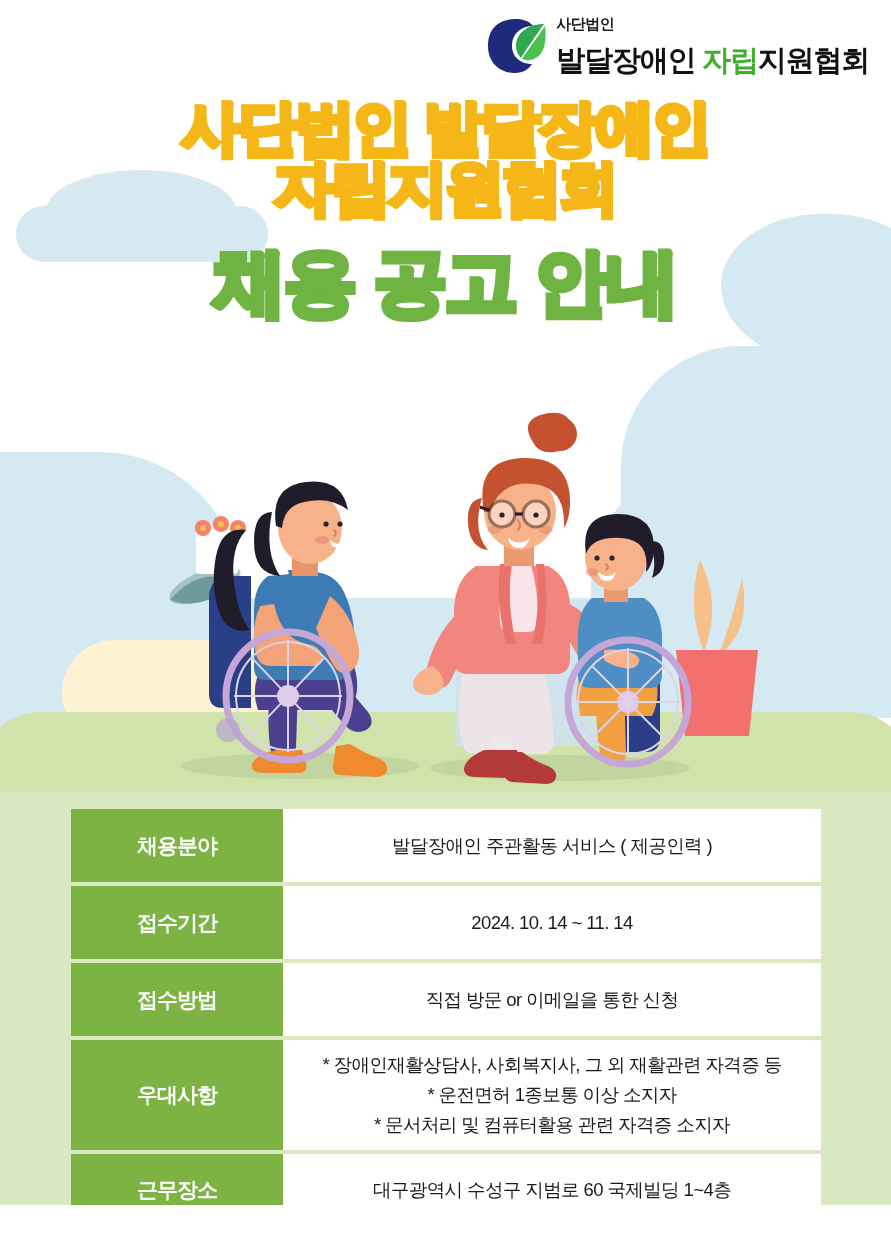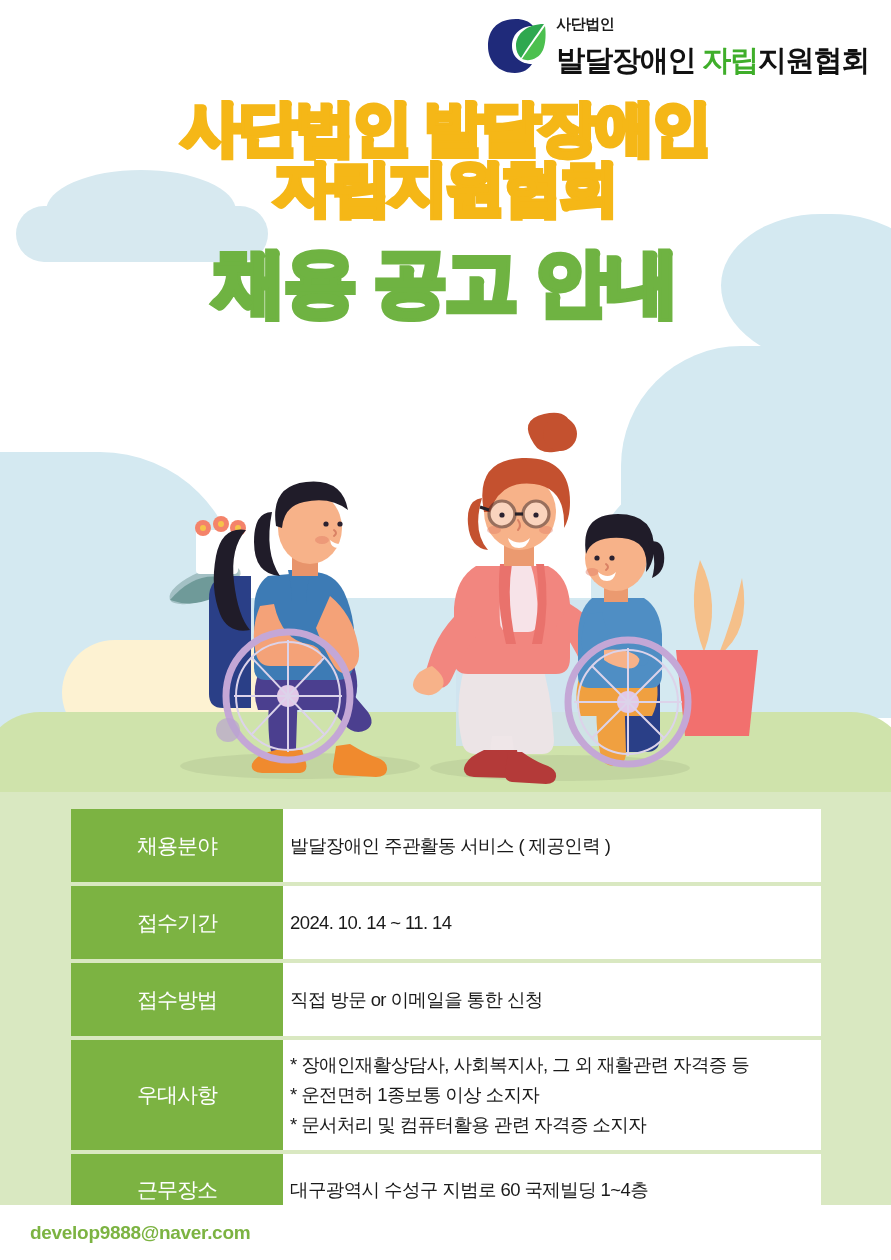--- a/index.html
+++ b/index.html
@@ -41,26 +41,26 @@
   .illus{position:absolute;left:0;top:400px;width:891px;height:420px;z-index:4;}
 
   
   .green-panel{position:absolute;left:0;top:792px;width:891px;height:413px;background:#d9e8c1;z-index:5;}
 
   
   .info-table{position:absolute;left:71px;top:805px;width:750px;z-index:7;border-collapse:separate;border-spacing:0 4px;}
   .info-table td{vertical-align:middle;}
   .lbl{
     width:212px;background:#7cb342;color:#fff;
-    font-size:21px;font-weight:400;text-align:center;letter-spacing:-1px;
+    font-size:21px;font-weight:700;text-align:center;letter-spacing:-1px;
     padding:0;
   }
   .val{
     background:#ffffff;color:#1a1a1a;
-    font-size:18.5px;text-align:left;letter-spacing:-.6px;line-height:1.62;
+    font-size:18.5px;text-align:center;letter-spacing:-.6px;line-height:1.62;
     padding:10px 7px;
   }
   .r1 .lbl,.r1 .val{height:53px;}
   .r2 .lbl,.r2 .val{height:53px;margin-left:46px;}
   .r3 .lbl,.r3 .val{height:53px;}
   .r4 .lbl,.r4 .val{height:88px;}
   .r5 .lbl,.r5 .val{height:53px;}
 
   
   .footer{position:absolute;left:0;top:1205px;width:891px;height:55px;background:#fff;z-index:8;}
@@ -289,15 +289,14 @@
       <tr class="r5">
         <td class="lbl">근무장소</td>
         <td class="val">
           <div>대구광역시 수성구 지범로 60 국제빌딩 1~4층</div>
         </td>
       </tr>
     </tbody>
   </table>
 
   <div class="footer"></div>
-  <div class="mail">develop9888@naver.com</div>
 
 </div>
 
 </body></html>

